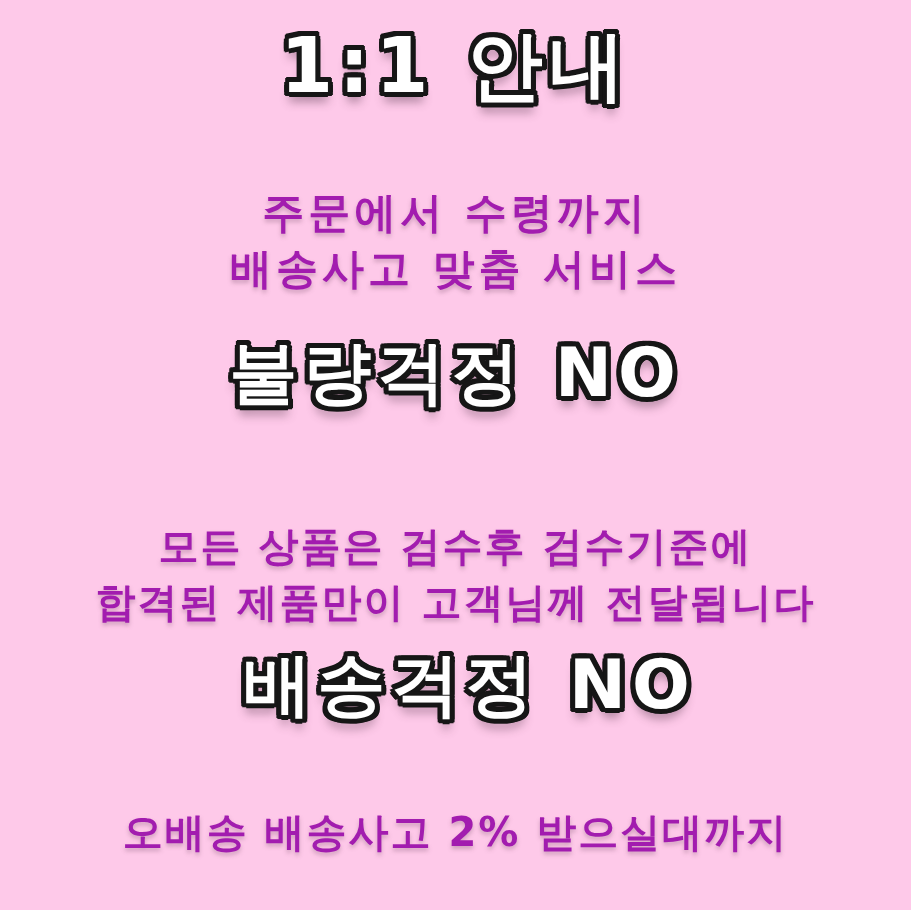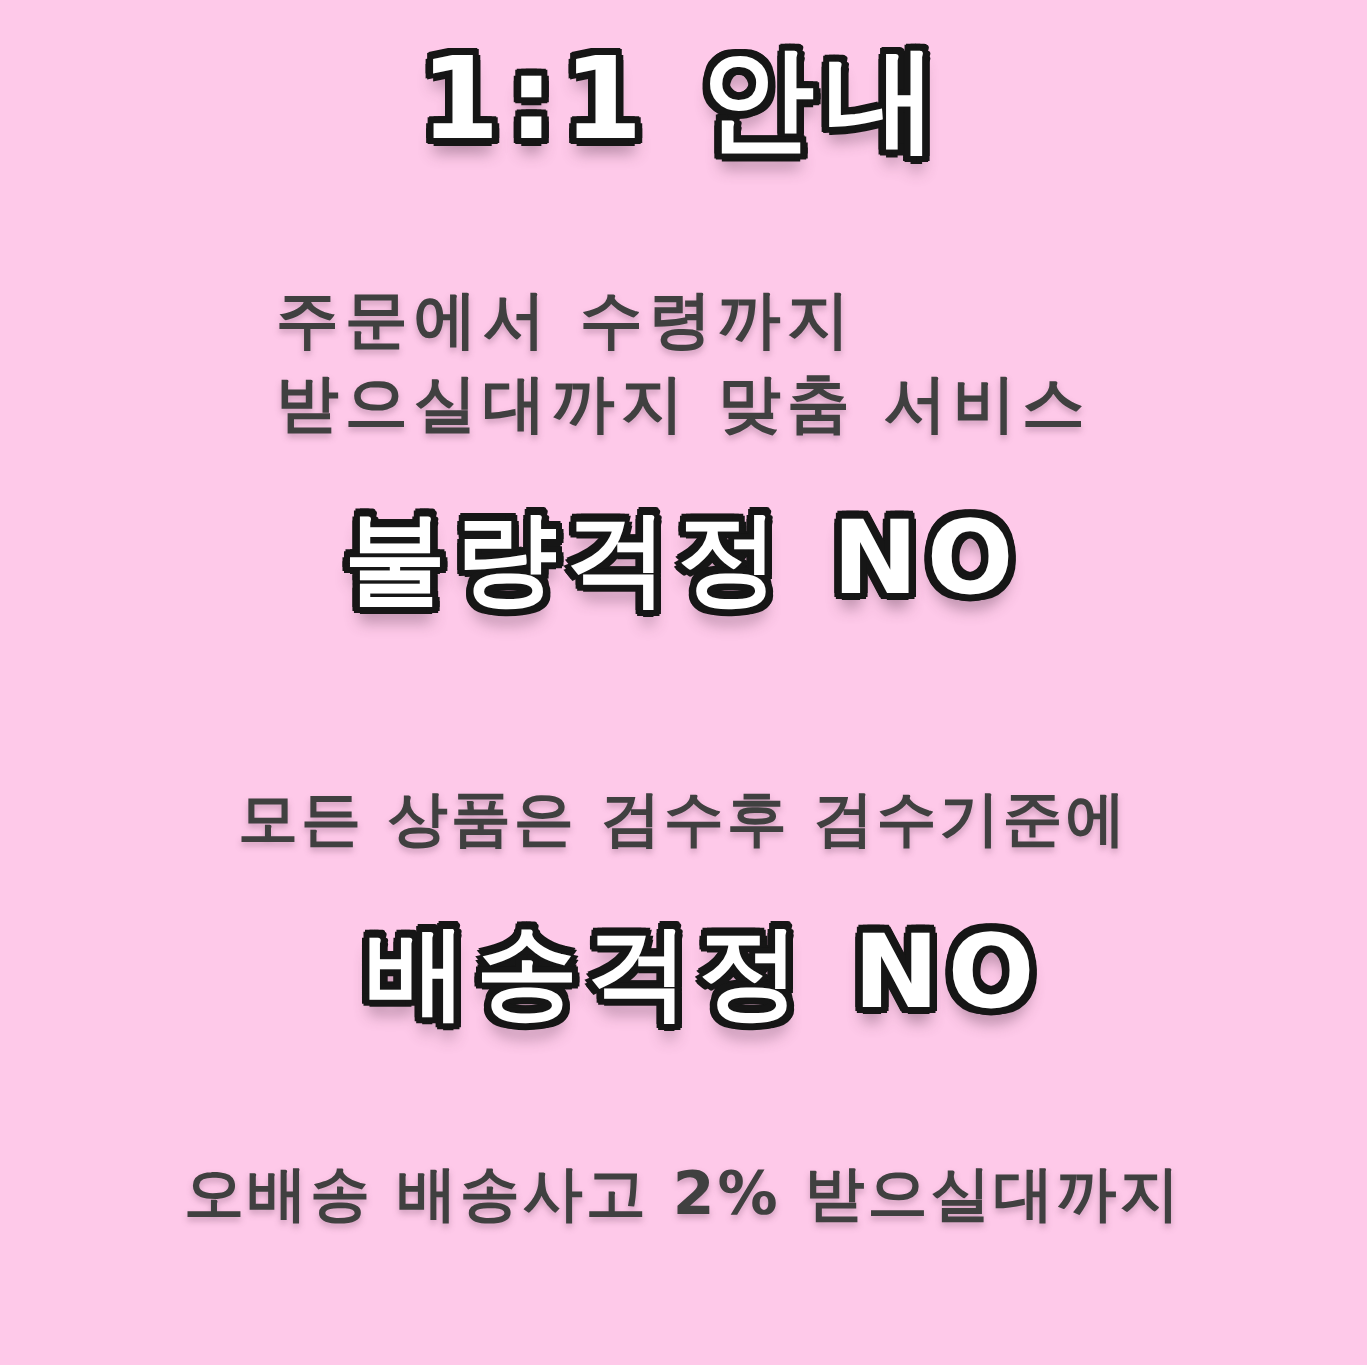--- a/index.html
+++ b/index.html
@@ -12,20 +12,21 @@
     background: #fec9e9;
     overflow: hidden;
     font-family: "DejaVu Sans", sans-serif;
   }
   .poster {
     width: 911px;
     height: 910px;
     display: flex;
     flex-direction: column;
     align-items: center;
+    text-align: center;
     box-sizing: border-box;
   }
   
   .bubble {
     color: #ffffff;
     font-weight: bold;
     letter-spacing: 6px;
     text-shadow:
       -4px -4px 0 #161616,  4px -4px 0 #161616,
       -4px  4px 0 #161616,  4px  4px 0 #161616,
@@ -38,24 +39,24 @@
   .title {
     margin-top: 24px;
     font-size: 76px;
     line-height: 1.1;
   }
   .heading {
     font-size: 68px;
     line-height: 1.2;
   }
   .heading-1 { margin-top: 34px; }
-  .heading-2 { margin-top: 34px; padding-left: 28px; }
+  .heading-2 { margin-top: 14px; padding-left: 28px; }
   
   .ink {
-    color: #404040;
+    color: #a21caf;
     font-weight: bold;
     text-shadow: 0 3px 4px rgba(120,80,105,0.35);
   }
   .intro {
     margin-top: 26px;
     font-size: 42px;
     line-height: 1.35;
     letter-spacing: 4px;
   }
   .para {
@@ -69,27 +70,28 @@
 </style>
 </head>
 <body>
 
 <div class="poster">
 
   <h1 class="bubble title">1:1 안내</h1>
 
   <div class="ink intro">
     <span class="line">주문에서 수령까지</span>
-    <span class="line">받으실대까지 맞춤 서비스</span>
+    <span class="line">배송사고 맞춤 서비스</span>
   </div>
 
   <h2 class="bubble heading heading-1">불량걱정 NO</h2>
 
   <div class="ink para para-1">
     <span class="line">모든 상품은 검수후 검수기준에</span>
+    <span class="line">합격된 제품만이 고객님께 전달됩니다</span>
   </div>
 
   <h2 class="bubble heading heading-2">배송걱정 NO</h2>
 
   <div class="ink para para-2">
     <span class="line">오배송 배송사고 2% 받으실대까지</span>
   </div>
 
 </div>
 

